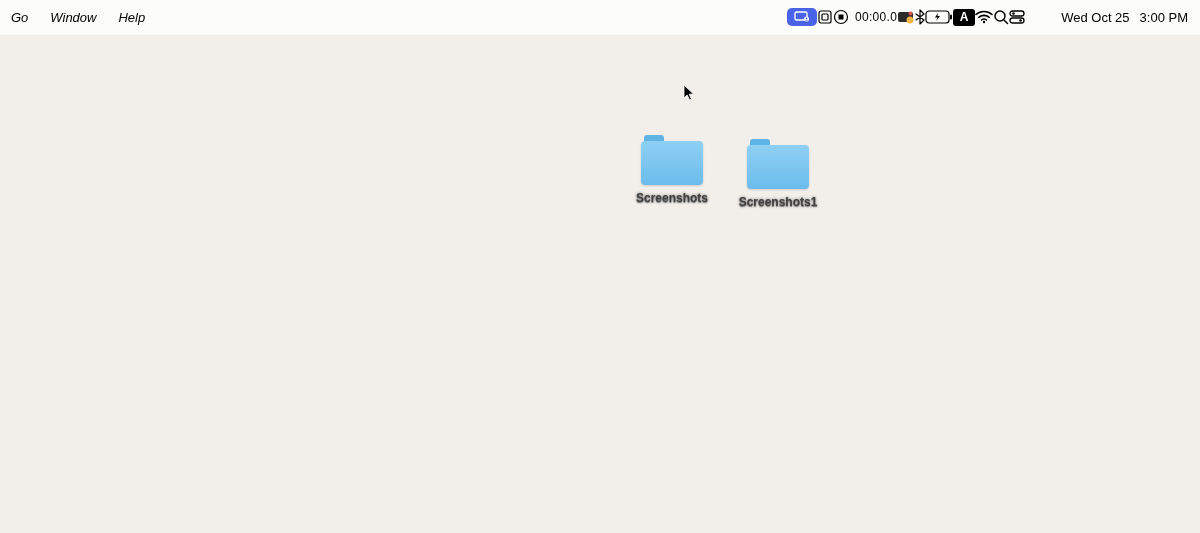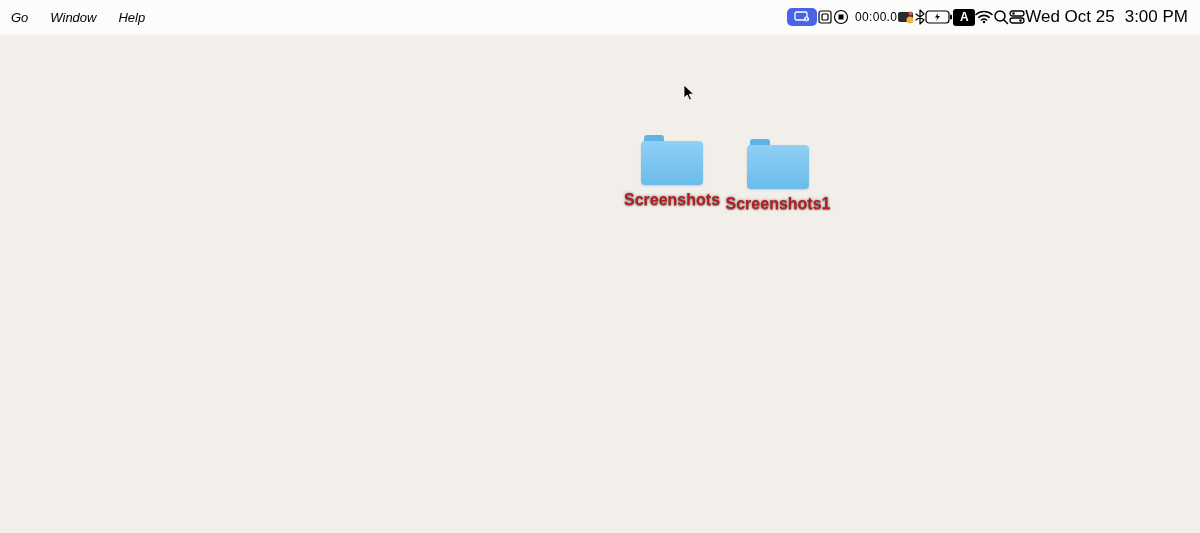--- a/index.html
+++ b/index.html
@@ -69,23 +69,24 @@
       font-size: 12px;
     }
     .timer {
       display: flex;
       align-items: center;
       gap: 6px;
       font-size: 12px;
       letter-spacing: 0.3px;
     }
     .datetime {
-      font-size: 17px;
+      font-size: 13px;
       display: flex;
       gap: 10px;
+      margin-left: 36px;
     }
     .battery {
       display: flex;
       align-items: center;
     }
 
     
     .desktop {
       position: absolute;
       top: 35px;
@@ -120,22 +121,22 @@
       position: absolute;
       top: 6px;
       left: 0;
       right: 0;
       bottom: 0;
       background: linear-gradient(180deg, #8fd0f4 0%, #6bbcec 100%);
       border-radius: 4px;
       box-shadow: 0 1px 2px rgba(0,0,0,0.15);
     }
     .folder-label {
-      font-size: 16px;
-      color: #b91c1c;
+      font-size: 12px;
+      color: #404040;
       text-shadow: 0 0 3px rgba(100,100,100,0.9), 0 1px 1px rgba(100,100,100,0.8);
       font-weight: 600;
       text-align: right;
       white-space: nowrap;
     }
 
     
     .cursor {
       position: absolute;
       width: 14px;

